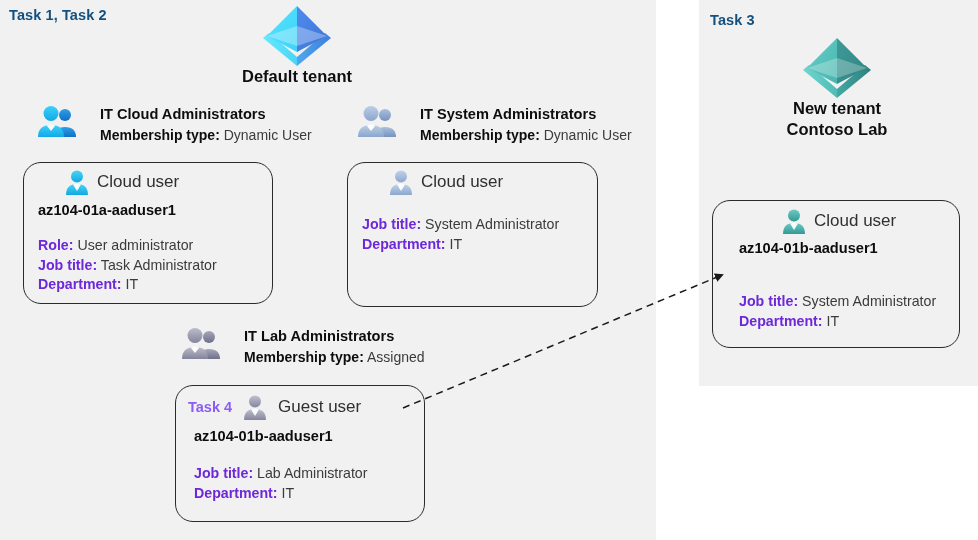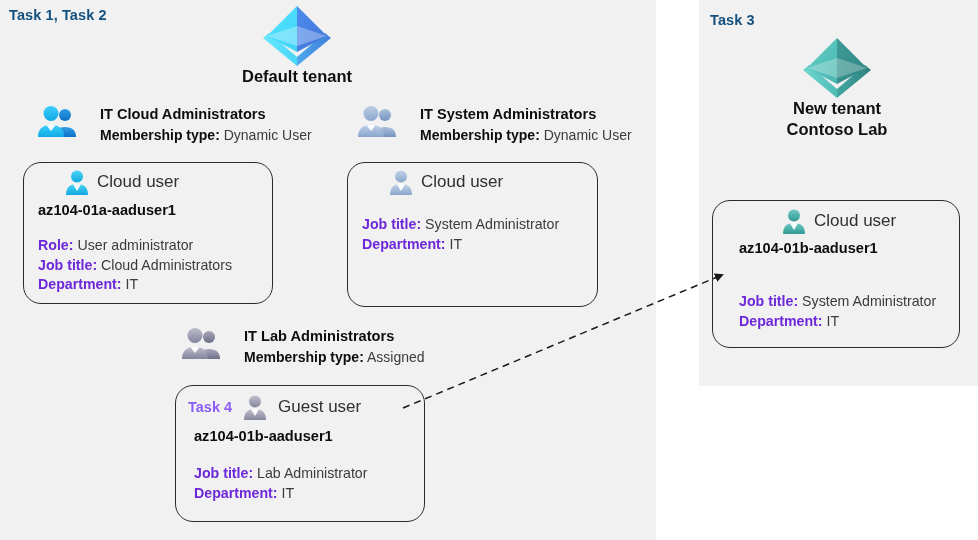--- a/index.html
+++ b/index.html
@@ -293,21 +293,21 @@
       <span class="usertype">Cloud user</span>
     </div>
     <div class="uname" style="margin-top:5px;">az104-01a-aaduser1</div>
     <div class="attrs" style="margin-top:18px;">
       <div class="attr">
         <b>Role:</b>
         <span>User administrator</span>
       </div>
       <div class="attr">
         <b>Job title:</b>
-        <span>Cloud Administrators</span>
+        <span>Task Administrator</span>
       </div>
       <div class="attr">
         <b>Department:</b>
         <span>IT</span>
       </div>
     </div>
   </div>
 
   <div class="card" style="left:347px; top:162px; width:251px; height:145px;">
     <div class="card-head" style="padding-top:4px;">

